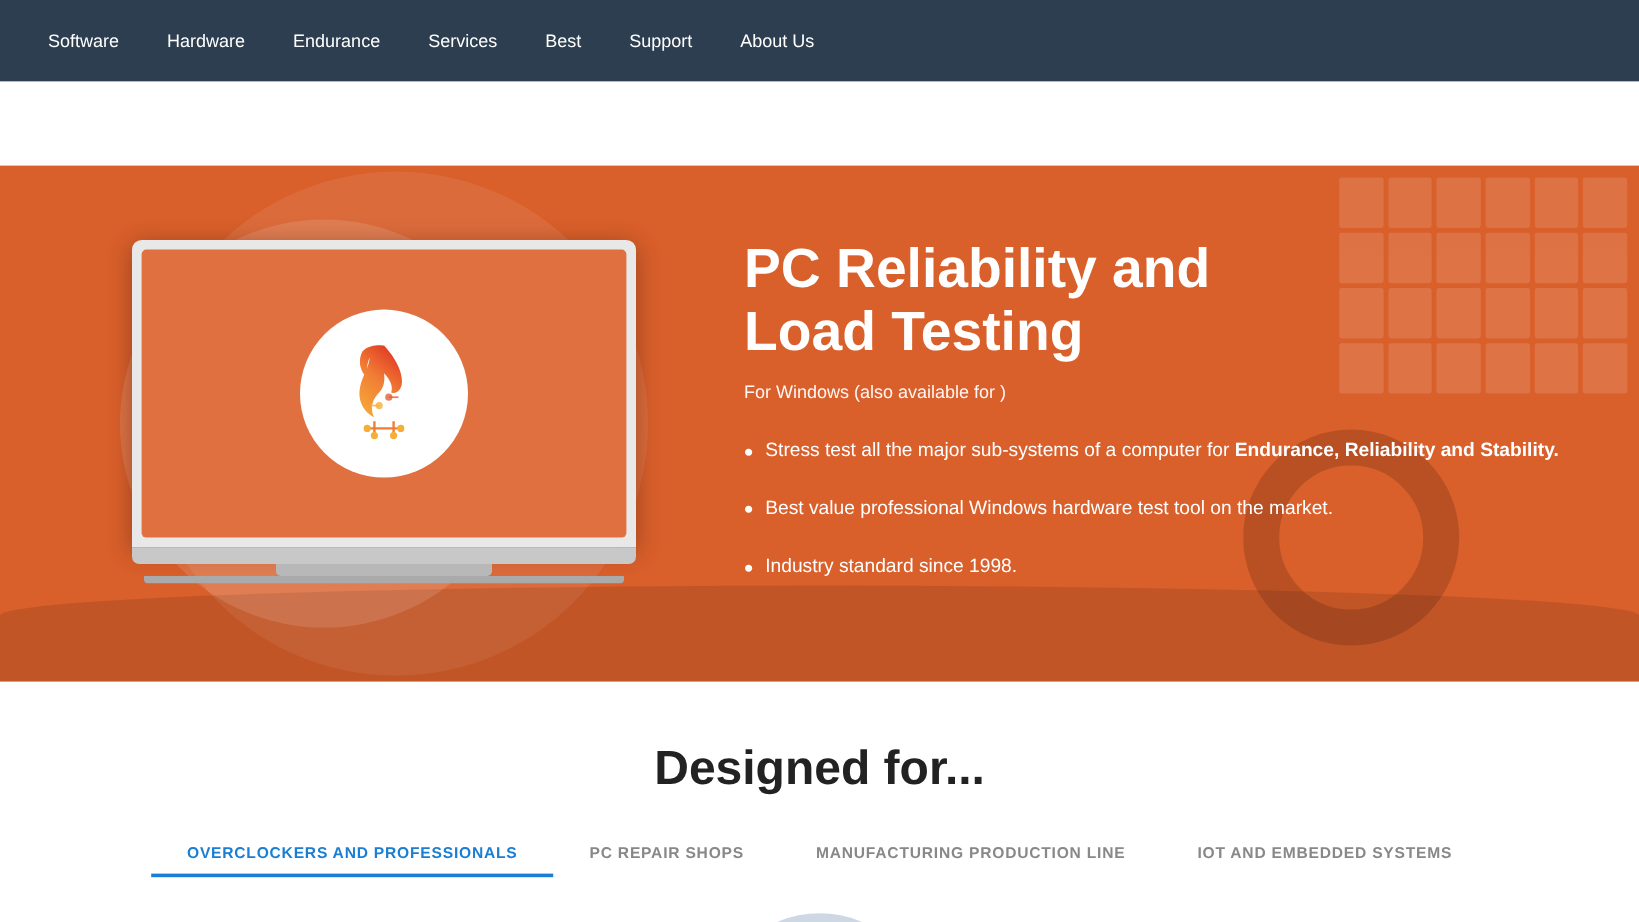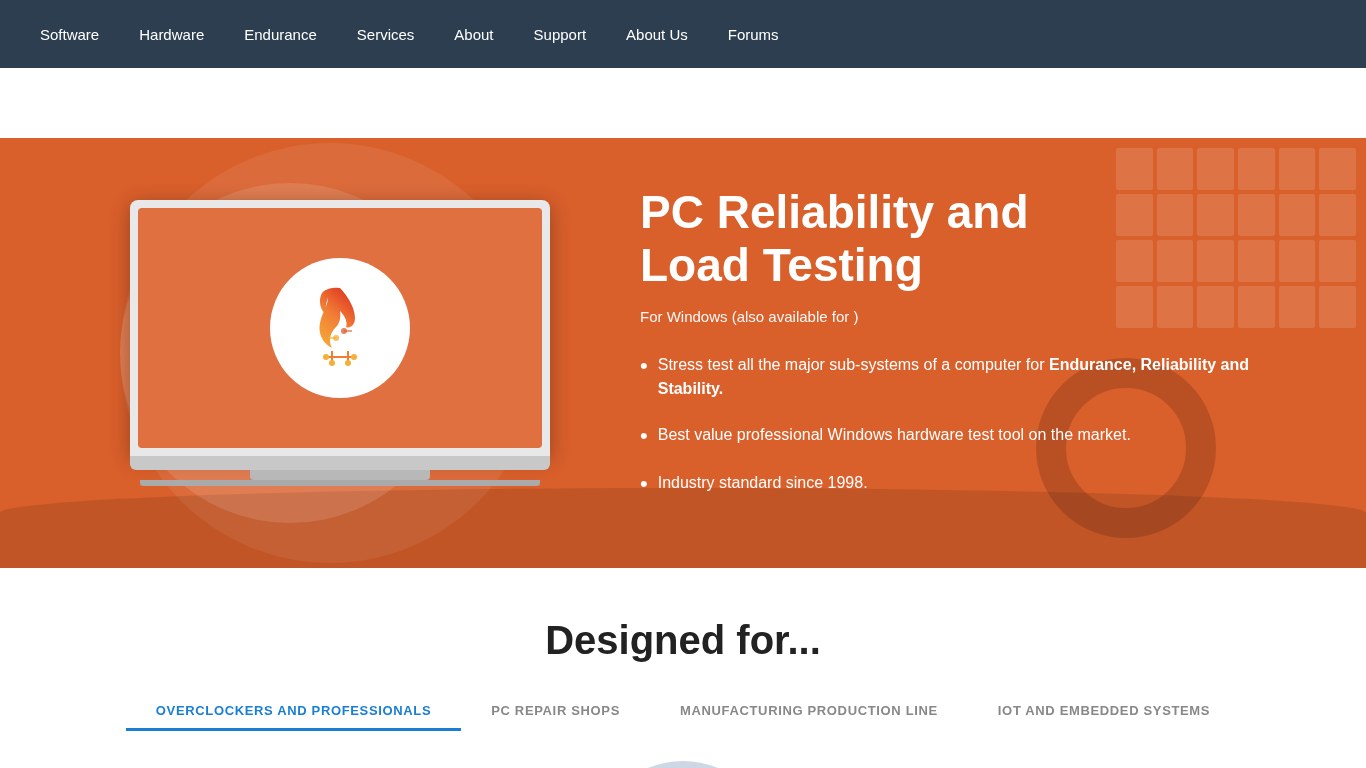--- a/index.html
+++ b/index.html
@@ -30,21 +30,20 @@
     }
 
     
     .hero {
       background: #d95f2b;
       min-height: 430px;
       display: flex;
       align-items: center;
       position: relative;
       overflow: hidden;
-      padding-left: 20px;
     }
 
     
     .hero-bg-circle-large {
       position: absolute;
       width: 420px;
       height: 420px;
       border-radius: 50%;
       background: rgba(255,255,255,0.08);
       left: 120px;
@@ -261,24 +260,23 @@
     }
   </style>
 </head>
 <body>
 
 <nav>
   <a>Software</a>
   <a>Hardware</a>
   <a>Endurance</a>
   <a>Services</a>
-  <a>About</a>
+  <a>Best</a>
   <a>Support</a>
   <a>About Us</a>
-  <a>Forums</a>
 </nav>
 
 <div class="white-strip"></div>
 
 <section class="hero">
 
   <div class="hero-bg-circle-large"></div>
   <div class="hero-bg-right-pattern">
     <span></span>
       <span></span>

